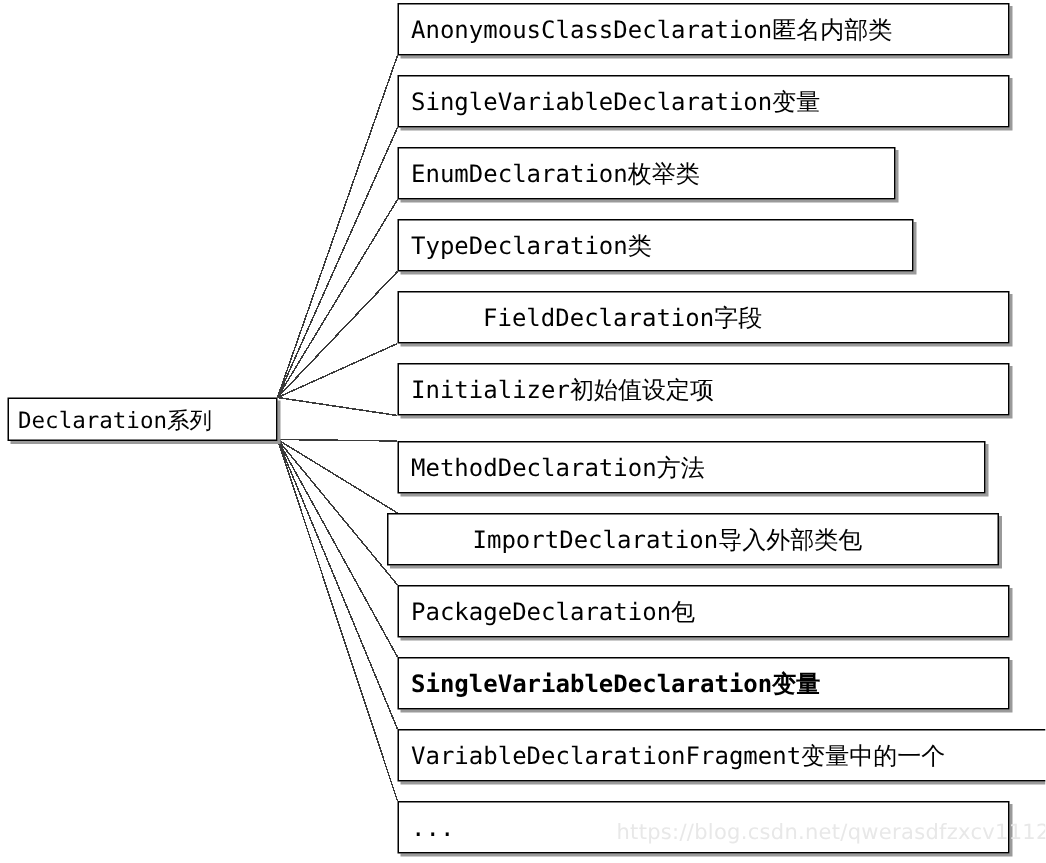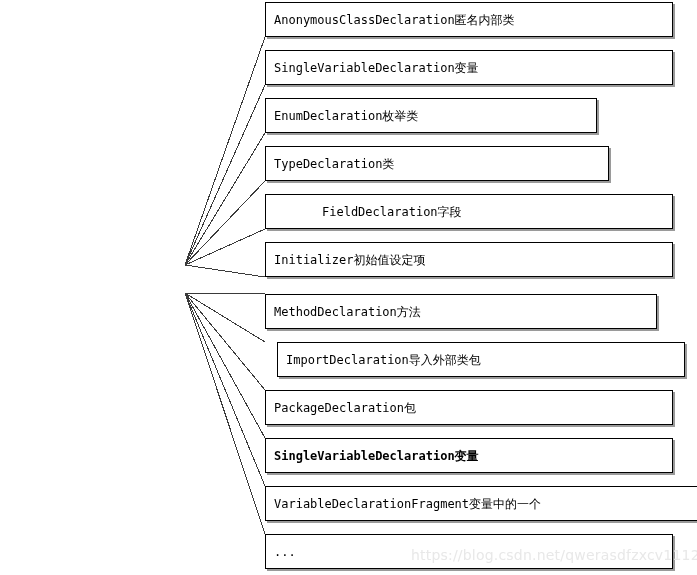--- a/index.html
+++ b/index.html
@@ -34,21 +34,21 @@
     box-shadow: 2px 2px 0 0 #9a9a9a;
     display: flex;
     align-items: center;
     white-space: nowrap;
     overflow: hidden;
   }
   .node .lbl {
     display: inline-block;
     padding-left: 8px;
     font-family: "DejaVu Sans Mono", monospace;
-    font-size: 12px;
+    font-size: 16px;
     line-height: 18px;
     color: #000000;
     letter-spacing: 0px;
   }
   #root-node {
     left: 5px;
     top: 265px;
     width: 180px;
     height: 29px;
   }
@@ -88,20 +88,23 @@
       <line x1="185" y1="265" x2="265" y2="229" stroke="#3a3a3a" stroke-width="1" shape-rendering="crispEdges"></line>
       <line x1="185" y1="265" x2="265" y2="277" stroke="#3a3a3a" stroke-width="1" shape-rendering="crispEdges"></line>
       <line x1="185" y1="293" x2="265" y2="294" stroke="#3a3a3a" stroke-width="1" shape-rendering="crispEdges"></line>
       <line x1="185" y1="293" x2="265" y2="342" stroke="#3a3a3a" stroke-width="1" shape-rendering="crispEdges"></line>
       <line x1="185" y1="293" x2="265" y2="390" stroke="#3a3a3a" stroke-width="1" shape-rendering="crispEdges"></line>
       <line x1="185" y1="293" x2="265" y2="438" stroke="#3a3a3a" stroke-width="1" shape-rendering="crispEdges"></line>
       <line x1="185" y1="293" x2="265" y2="486" stroke="#3a3a3a" stroke-width="1" shape-rendering="crispEdges"></line>
       <line x1="185" y1="293" x2="265" y2="534" stroke="#3a3a3a" stroke-width="1" shape-rendering="crispEdges"></line>
     </svg>
 
+  <div class="node" id="root-node">
+    <span class="lbl">Declaration系列</span>
+  </div>
 
   <div id="leaf-layer">
       <div class="node leaf" style="left: 265px; top: 2px; width: 408px;">
         <span class="lbl">AnonymousClassDeclaration匿名内部类</span>
       </div>
       <div class="node leaf" style="left: 265px; top: 50px; width: 408px;">
         <span class="lbl">SingleVariableDeclaration变量</span>
       </div>
       <div class="node leaf" style="left: 265px; top: 98px; width: 332px;">
         <span class="lbl">EnumDeclaration枚举类</span>
@@ -111,21 +114,21 @@
       </div>
       <div class="node leaf" style="left: 265px; top: 194px; width: 408px; padding-left: 48px;">
         <span class="lbl">FieldDeclaration字段</span>
       </div>
       <div class="node leaf" style="left: 265px; top: 242px; width: 408px;">
         <span class="lbl">Initializer初始值设定项</span>
       </div>
       <div class="node leaf" style="left: 265px; top: 294px; width: 392px;">
         <span class="lbl">MethodDeclaration方法</span>
       </div>
-      <div class="node leaf" style="left: 277px; top: 342px; width: 408px;">
+      <div class="node leaf" style="left: 258px; top: 342px; width: 408px; padding-left: 48px;">
         <span class="lbl">ImportDeclaration导入外部类包</span>
       </div>
       <div class="node leaf" style="left: 265px; top: 390px; width: 408px;">
         <span class="lbl">PackageDeclaration包</span>
       </div>
       <div class="node leaf" style="left: 265px; top: 438px; width: 408px; font-weight: bold;">
         <span class="lbl">SingleVariableDeclaration变量</span>
       </div>
       <div class="node leaf wide" style="left: 265px; top: 486px; width: 491px;">
         <span class="lbl">VariableDeclarationFragment变量中的一个</span>

